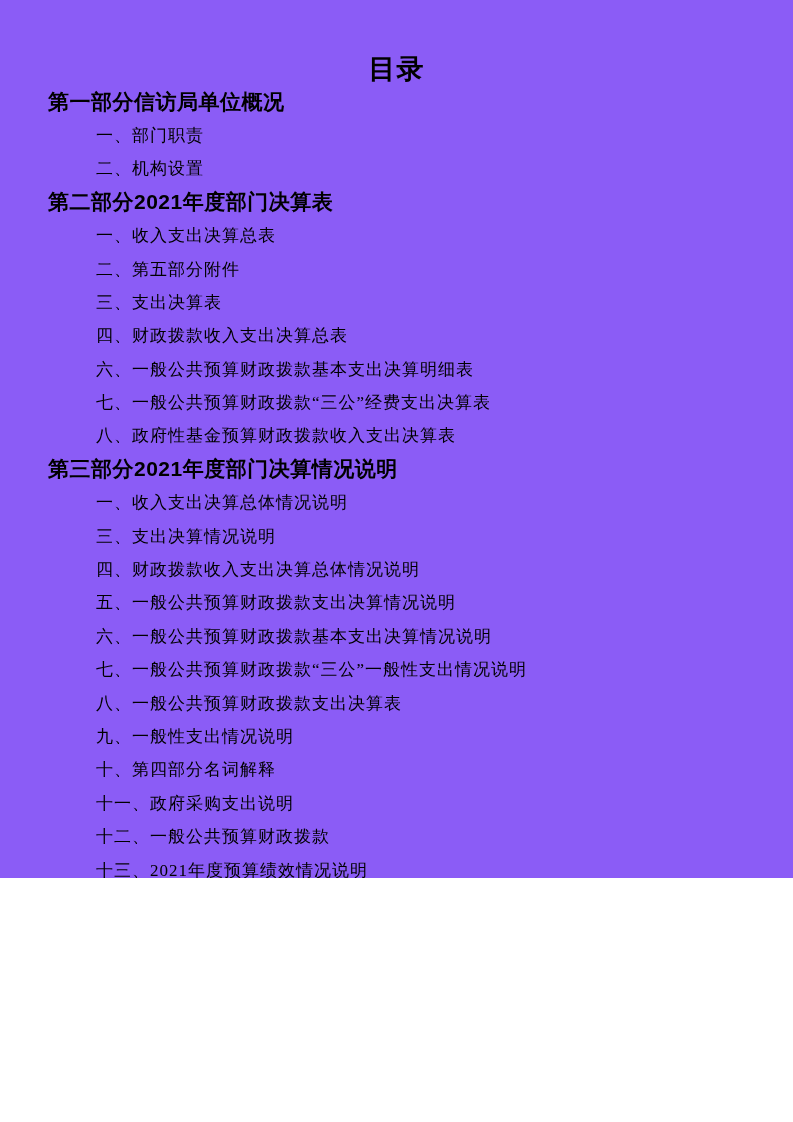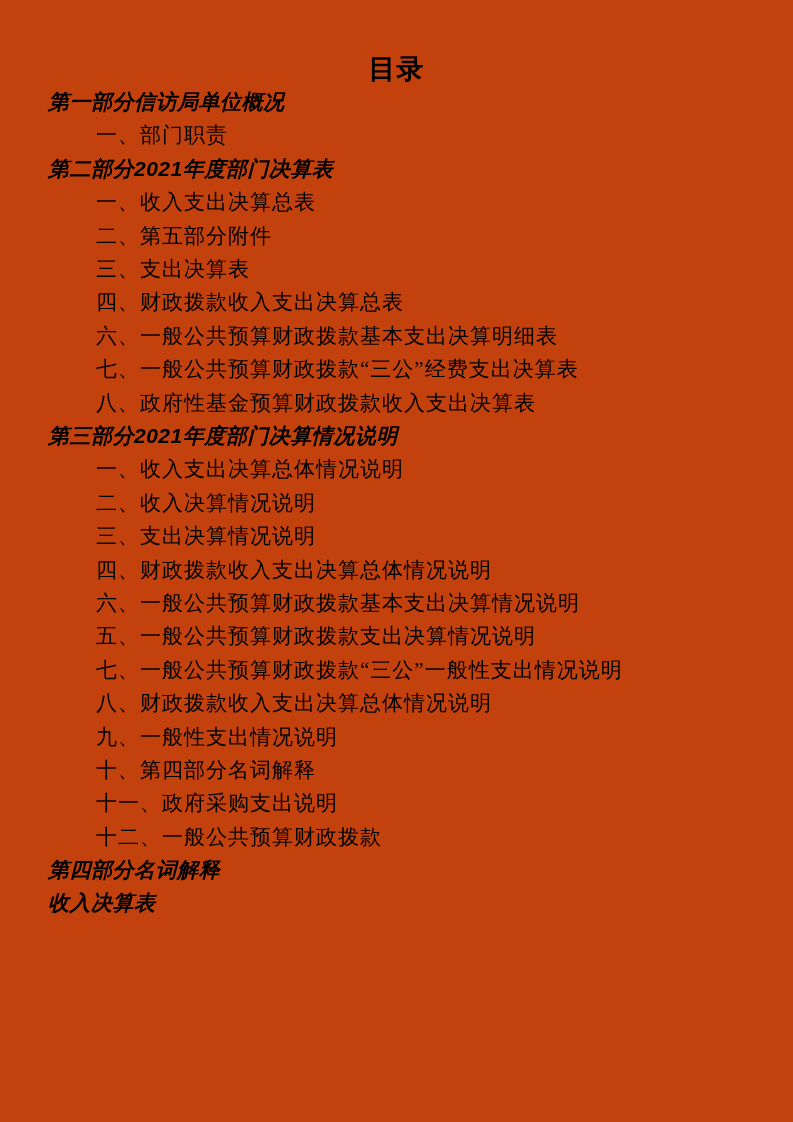--- a/index.html
+++ b/index.html
@@ -3,22 +3,22 @@
 <meta charset="utf-8">
 <style>
   html, body {
     margin: 0;
     padding: 0;
     background: #ffffff;
   }
   .page {
     position: relative;
     width: 793px;
-    height: 1122px;
-    background: #c2410c;
+    height: 878px;
+    background: #8b5cf6;
     color: #000000;
     overflow: hidden;
     box-sizing: border-box;
     padding-top: 52px;
   }
   .row {
     height: 33.4px;
     display: flex;
     align-items: center;
     white-space: nowrap;
@@ -29,59 +29,59 @@
     font-weight: 700;
     font-size: 27px;
     letter-spacing: 1px;
   }
   .section-heading {
     padding-left: 48px;
     font-family: "Liberation Sans", "DejaVu Sans", sans-serif;
     font-weight: 700;
     font-size: 21px;
     letter-spacing: 0.5px;
-    font-style: italic;
   }
   .toc-item {
     padding-left: 96px;
     font-family: "Liberation Serif", "DejaVu Serif", serif;
     font-weight: 400;
-    font-size: 21px;
+    font-size: 17px;
     letter-spacing: 1px;
   }
 </style>
 </head>
 <body>
 
 <div class="page">
 
   <div class="row doc-title">目录</div>
 
   <div class="row section-heading">第一部分信访局单位概况</div>
   <div class="row toc-item">一、部门职责</div>
+  <div class="row toc-item">二、机构设置</div>
 
   <div class="row section-heading">第二部分2021年度部门决算表</div>
   <div class="row toc-item">一、收入支出决算总表</div>
   <div class="row toc-item">二、第五部分附件</div>
   <div class="row toc-item">三、支出决算表</div>
   <div class="row toc-item">四、财政拨款收入支出决算总表</div>
   <div class="row toc-item">六、一般公共预算财政拨款基本支出决算明细表</div>
   <div class="row toc-item">七、一般公共预算财政拨款“三公”经费支出决算表</div>
   <div class="row toc-item">八、政府性基金预算财政拨款收入支出决算表</div>
 
   <div class="row section-heading">第三部分2021年度部门决算情况说明</div>
   <div class="row toc-item">一、收入支出决算总体情况说明</div>
-  <div class="row toc-item">二、收入决算情况说明</div>
   <div class="row toc-item">三、支出决算情况说明</div>
   <div class="row toc-item">四、财政拨款收入支出决算总体情况说明</div>
+  <div class="row toc-item">五、一般公共预算财政拨款支出决算情况说明</div>
   <div class="row toc-item">六、一般公共预算财政拨款基本支出决算情况说明</div>
-  <div class="row toc-item">五、一般公共预算财政拨款支出决算情况说明</div>
   <div class="row toc-item">七、一般公共预算财政拨款“三公”一般性支出情况说明</div>
-  <div class="row toc-item">八、财政拨款收入支出决算总体情况说明</div>
+  <div class="row toc-item">八、一般公共预算财政拨款支出决算表</div>
   <div class="row toc-item">九、一般性支出情况说明</div>
   <div class="row toc-item">十、第四部分名词解释</div>
   <div class="row toc-item">十一、政府采购支出说明</div>
   <div class="row toc-item">十二、一般公共预算财政拨款</div>
+  <div class="row toc-item">十三、2021年度预算绩效情况说明</div>
 
   <div class="row section-heading">第四部分名词解释</div>
   <div class="row section-heading">收入决算表</div>
 
 </div>
 
 </body></html>

